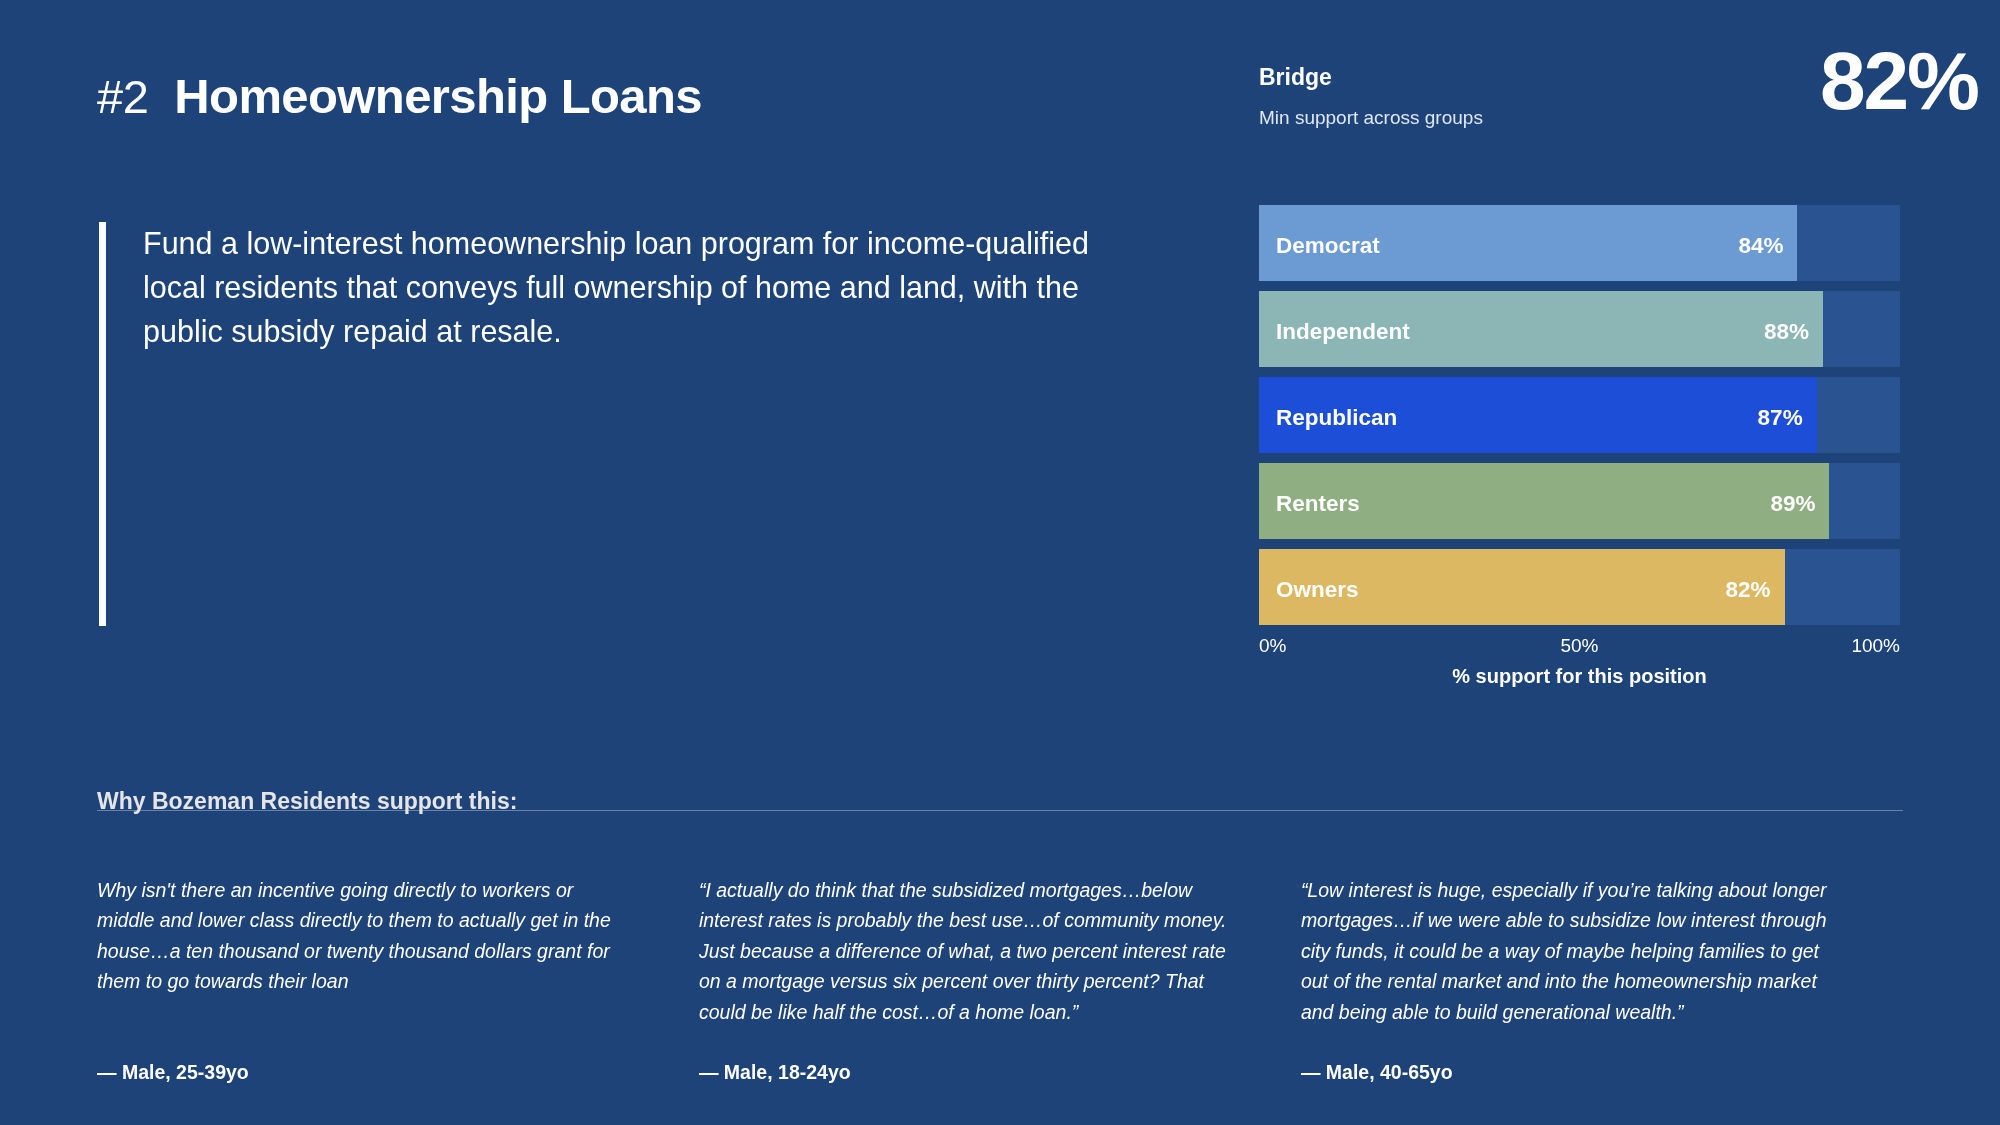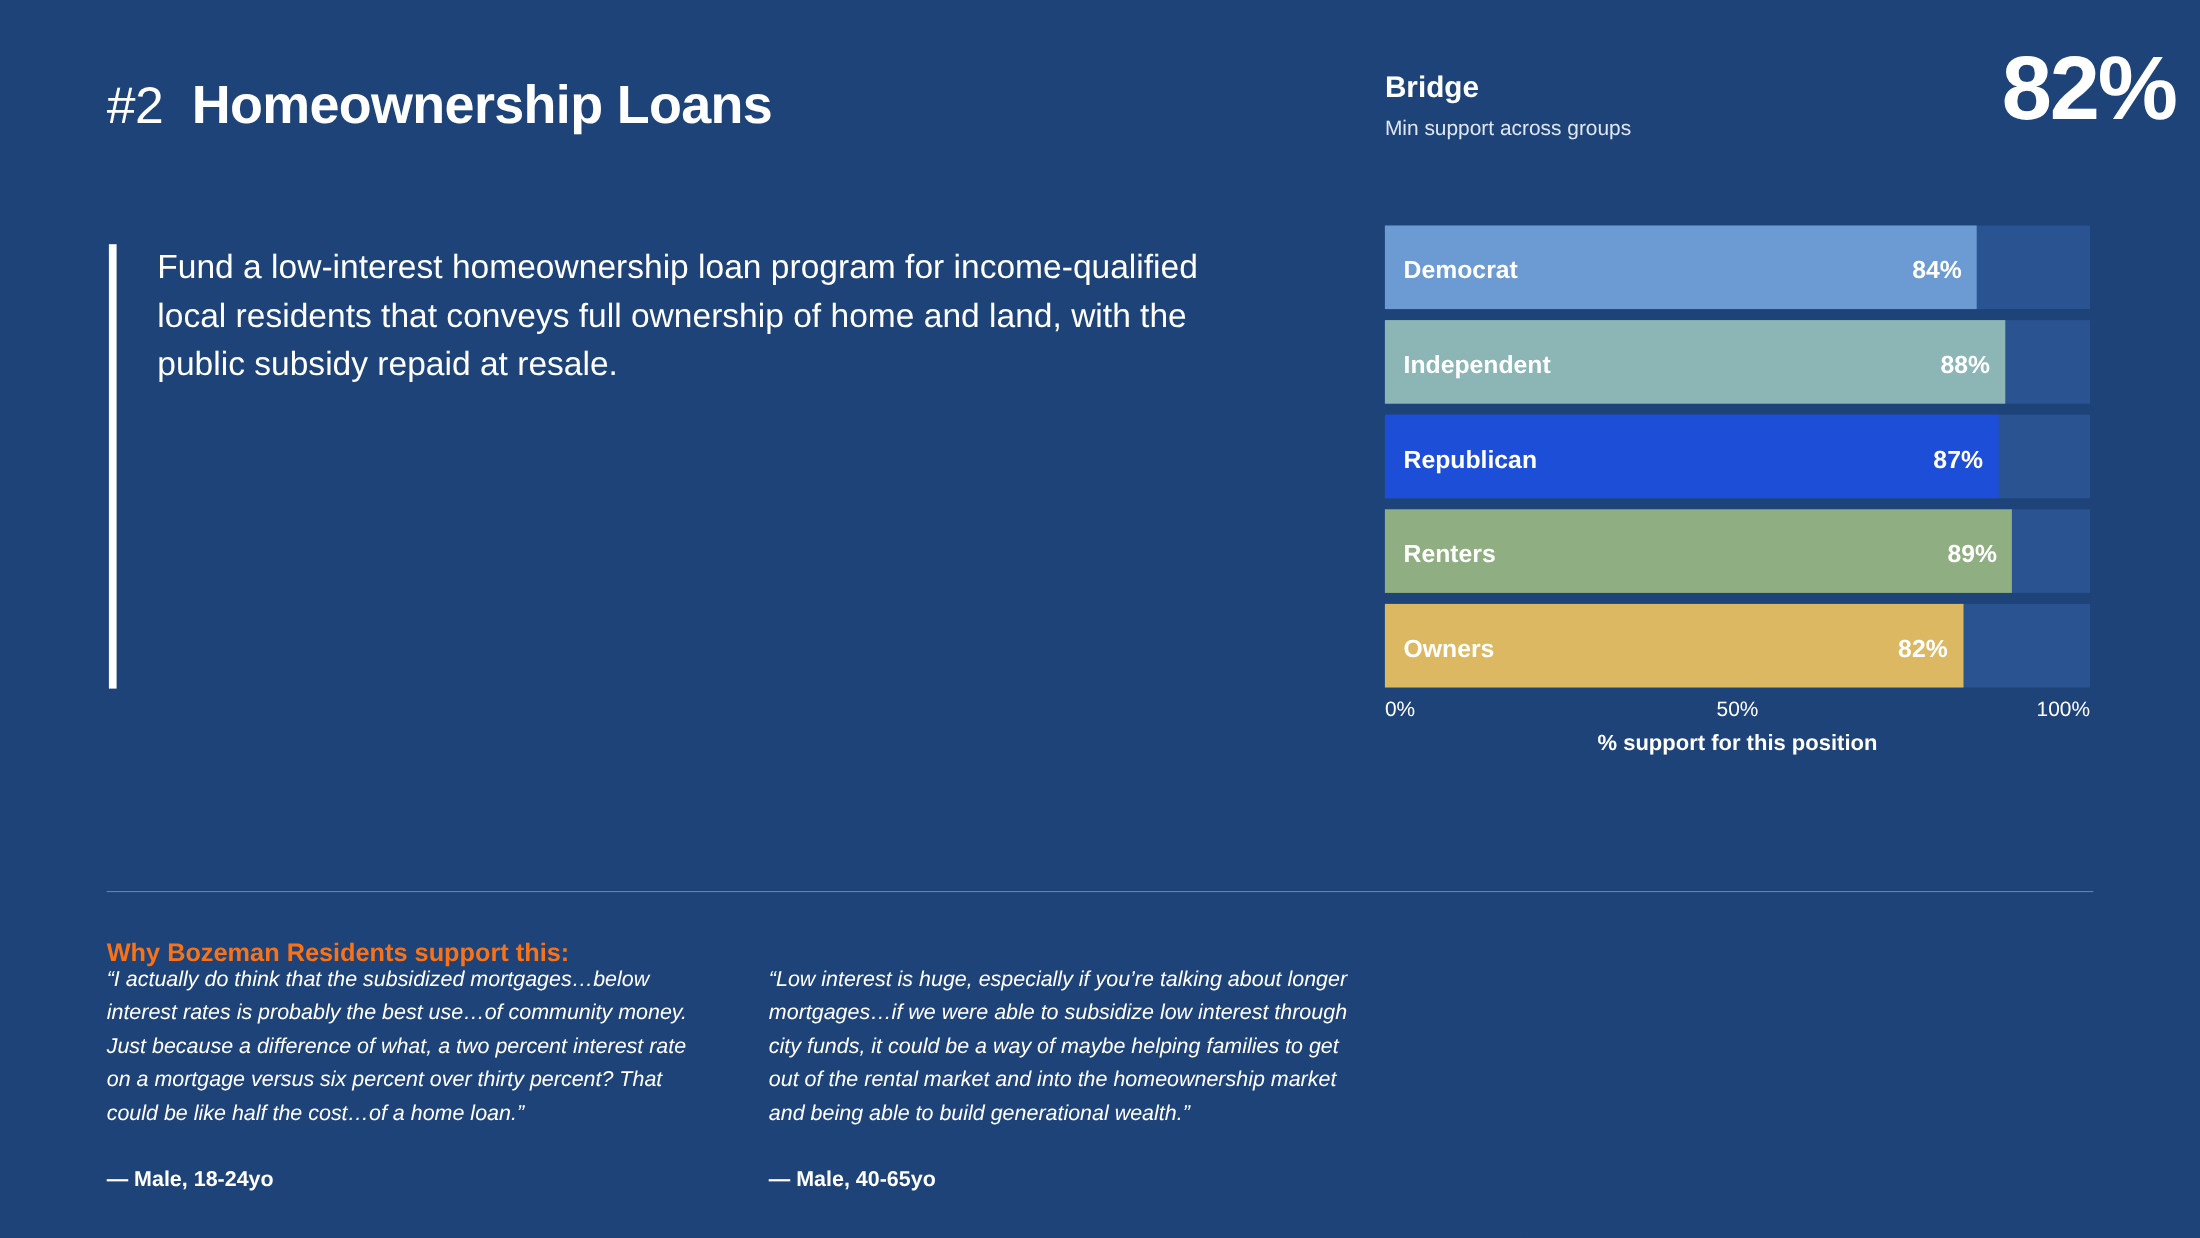--- a/index.html
+++ b/index.html
@@ -75,21 +75,21 @@
     color: #ffffff;
     font-weight: 400;
     max-width: 1000px;
   }
 
   
   .bridge-label {
     position: absolute;
     left: 1259px;
     top: 64px;
-    font-size: 27px;
+    font-size: 23px;
     font-weight: 700;
     color: #ffffff;
   }
   .bridge-sub {
     position: absolute;
     left: 1259px;
     top: 107px;
     font-size: 19px;
     color: #dfe7f2;
     font-weight: 400;
@@ -170,24 +170,24 @@
     position: absolute;
     left: 97px;
     right: 97px;
     top: 810px;
     height: 1px;
     background: rgba(255,255,255,0.33);
   }
   .why-title {
     position: absolute;
     left: 97px;
-    top: 853px;
+    top: 788px;
     font-size: 23px;
     font-weight: 700;
-    color: #f97316;
+    color: #e5e5e5;
   }
   .quotes {
     position: absolute;
     left: 97px;
     right: 97px;
     top: 875px;
     display: flex;
     gap: 0;
   }
   .qcol {
@@ -275,20 +275,24 @@
       <span class="t50">50%</span>
       <span class="t100">100%</span>
     </div>
     <div class="axis-title">% support for this position</div>
   </div>
 
   <div class="divider"></div>
   <div class="why-title">Why Bozeman Residents support this:</div>
 
   <div class="quotes" id="quotes">
+      <div class="qcol pinned">
+        <div class="qtext">Why isn't there an incentive going directly to workers or middle and lower class directly to them to actually get in the house…a ten thousand or twenty thousand dollars grant for them to go towards their loan</div>
+        <div class="qattr">— Male, 25-39yo</div>
+      </div>
       <div class="qcol pinned">
         <div class="qtext">“I actually do think that the subsidized mortgages…below interest rates is probably the best use…of community money. Just because a difference of what, a two percent interest rate on a mortgage versus six percent over thirty percent? That could be like half the cost…of a home loan.”</div>
         <div class="qattr">— Male, 18-24yo</div>
       </div>
       <div class="qcol">
         <div class="qtext">“Low interest is huge, especially if you’re talking about longer mortgages…if we were able to subsidize low interest through city funds, it could be a way of maybe helping families to get out of the rental market and into the homeownership market and being able to build generational wealth.”</div>
         <div class="qattr">— Male, 40-65yo</div>
       </div>
     </div>
 

